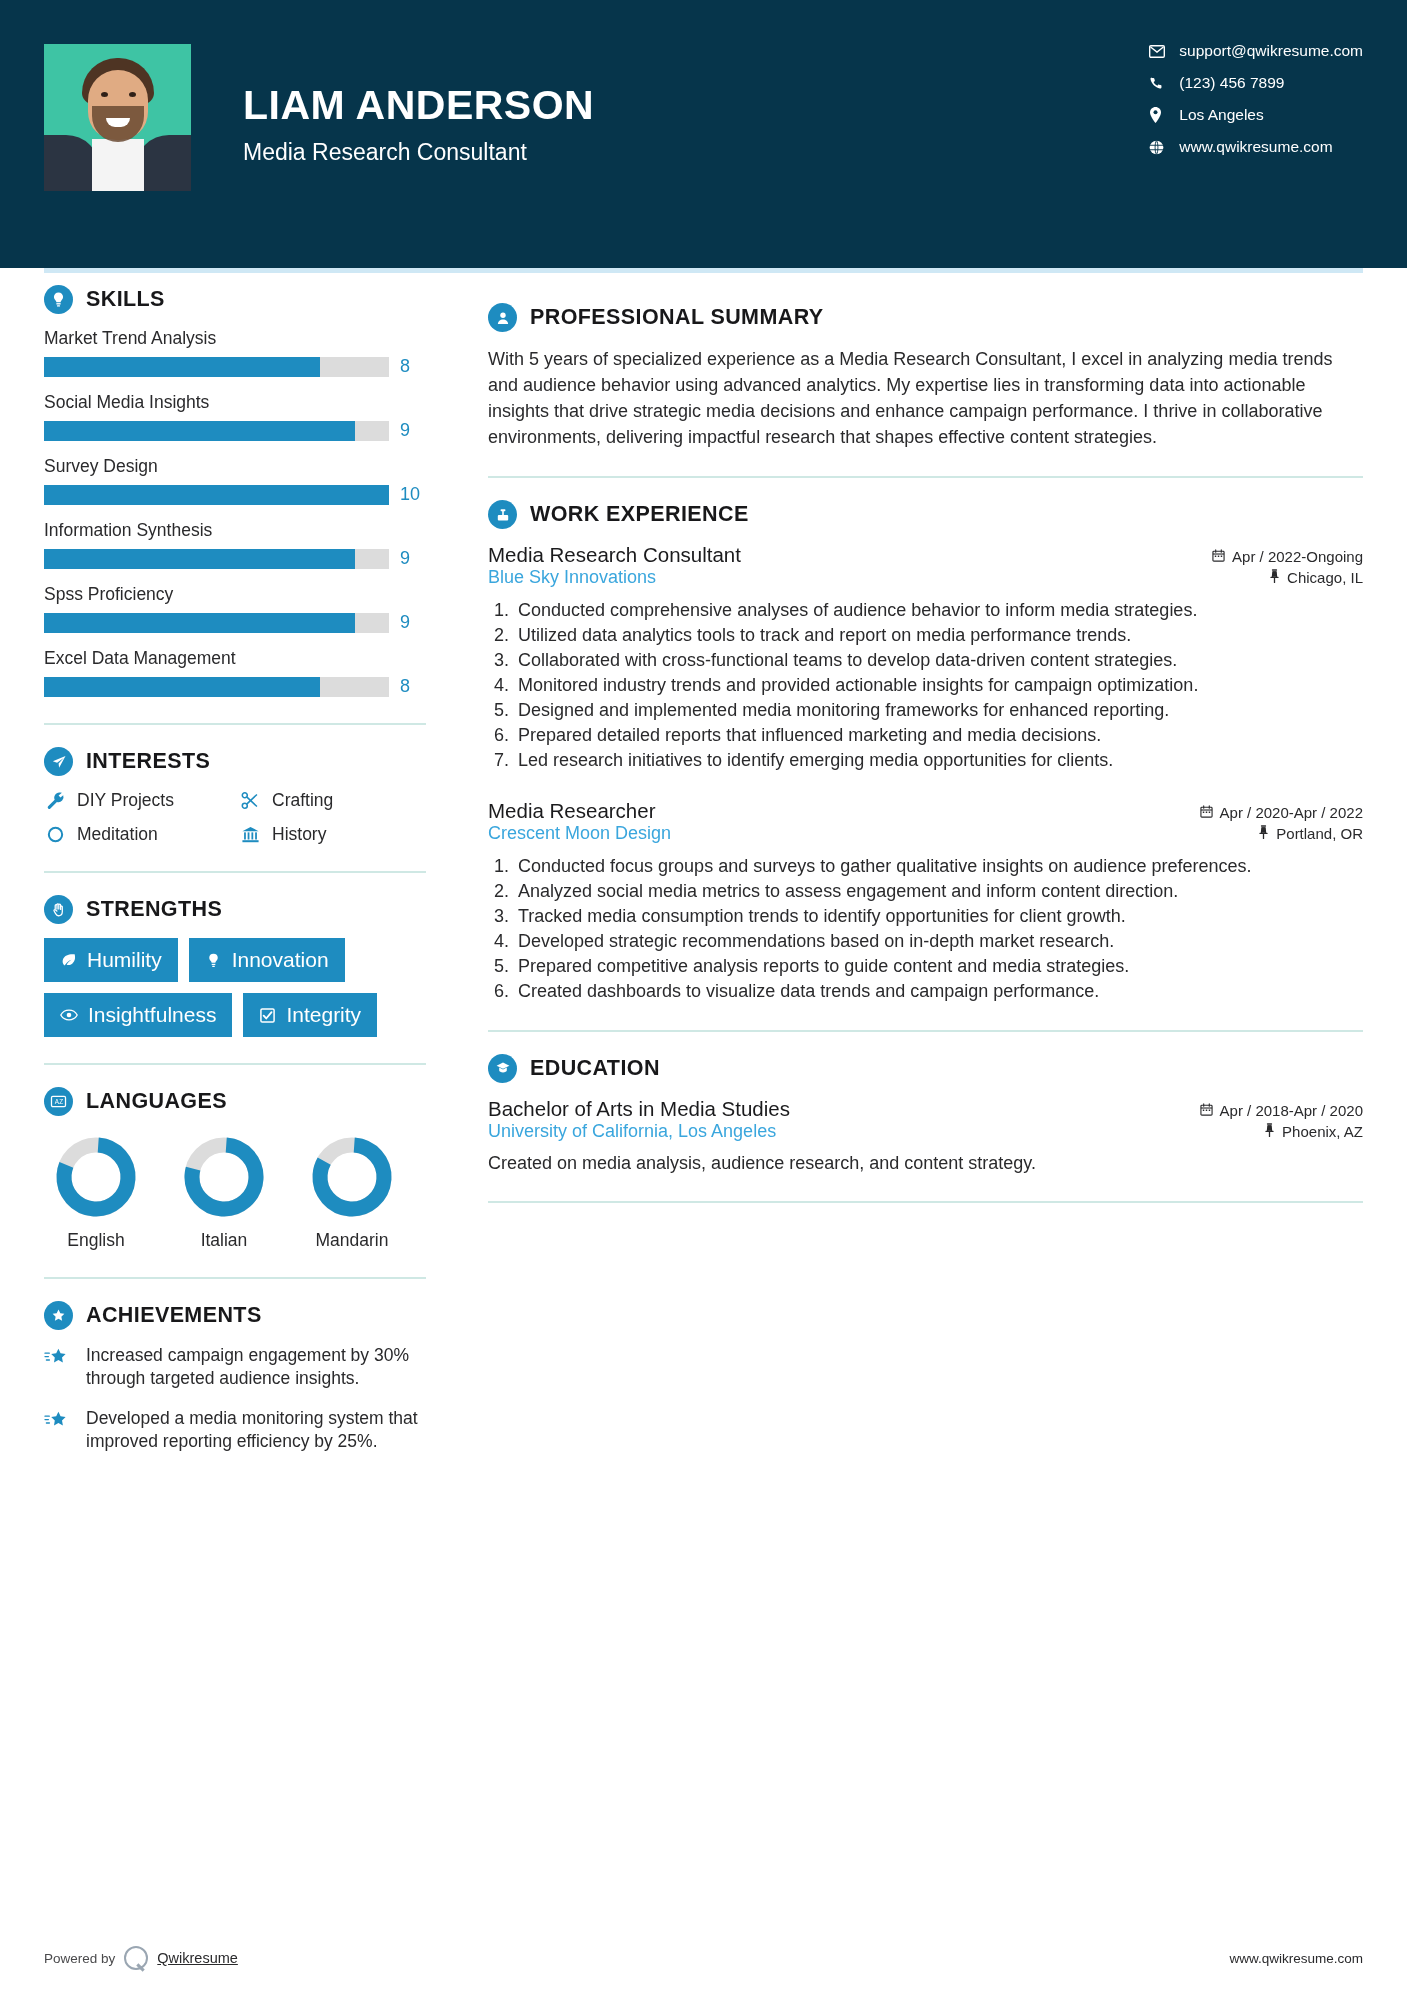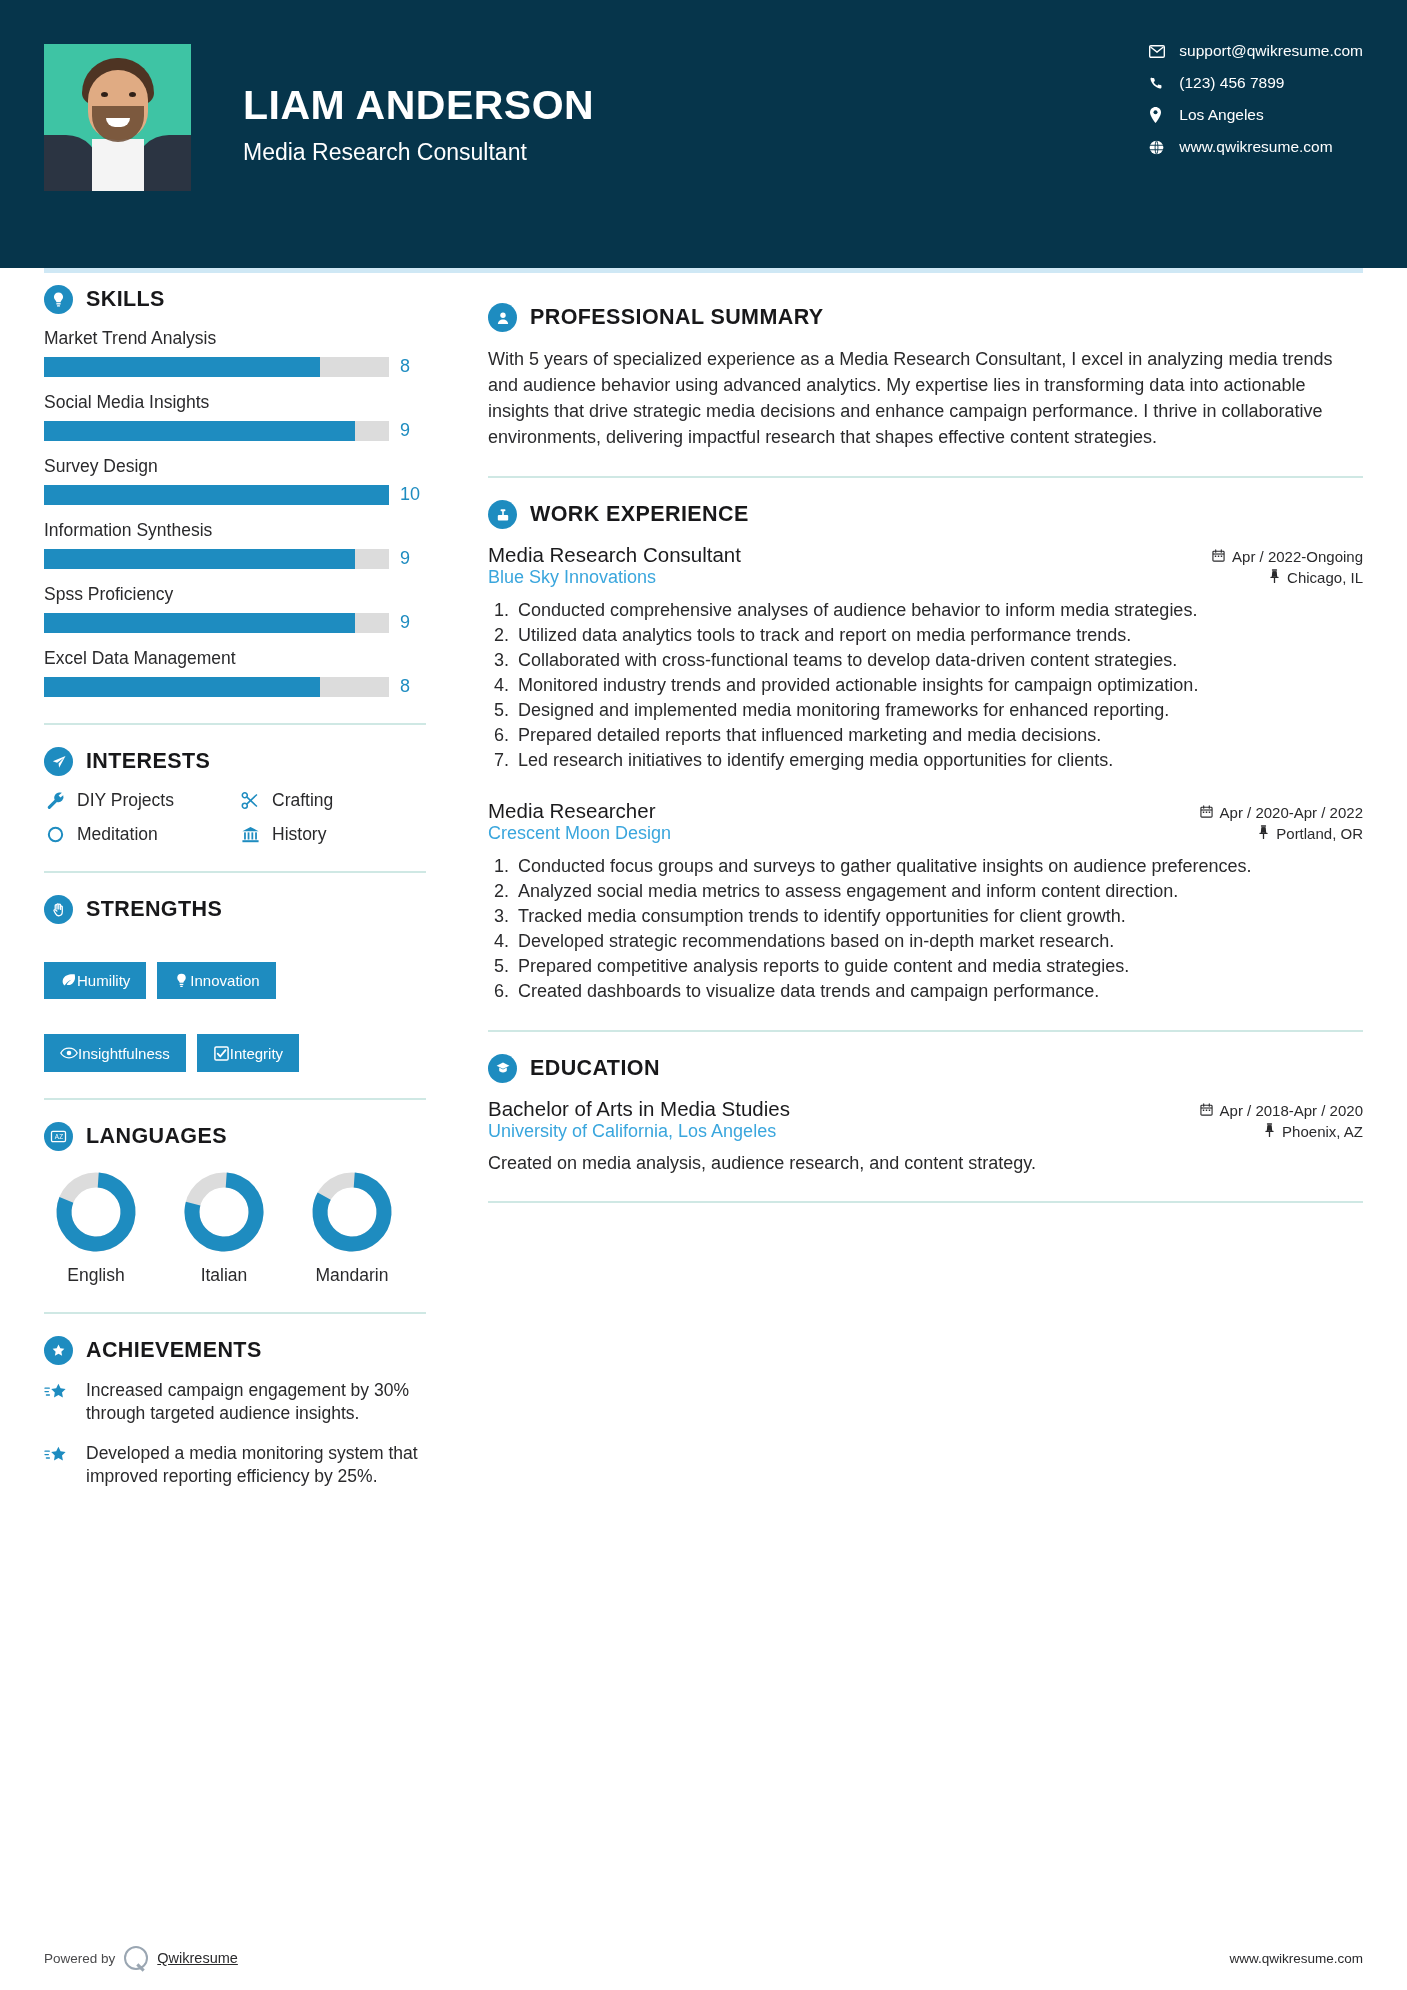--- a/index.html
+++ b/index.html
@@ -237,26 +237,25 @@
 
   
   .str-wrap {
     display: flex;
     flex-wrap: wrap;
     gap: 11px;
   }
   .str-chip {
     background: #1e8cc0;
     color: #ffffff;
-    font-size: 15px;
+    font-size: 21px;
     padding: 10px 16px;
     display: flex;
     align-items: center;
-    gap: 0;
-    margin-top: 24px;
+    gap: 10px;
   }
   .str-chip .si { display: flex; align-items: center; flex: none; }
 
   
   .lang-wrap {
     display: flex;
     gap: 24px;
     padding-top: 6px;
   }
   .lang {

